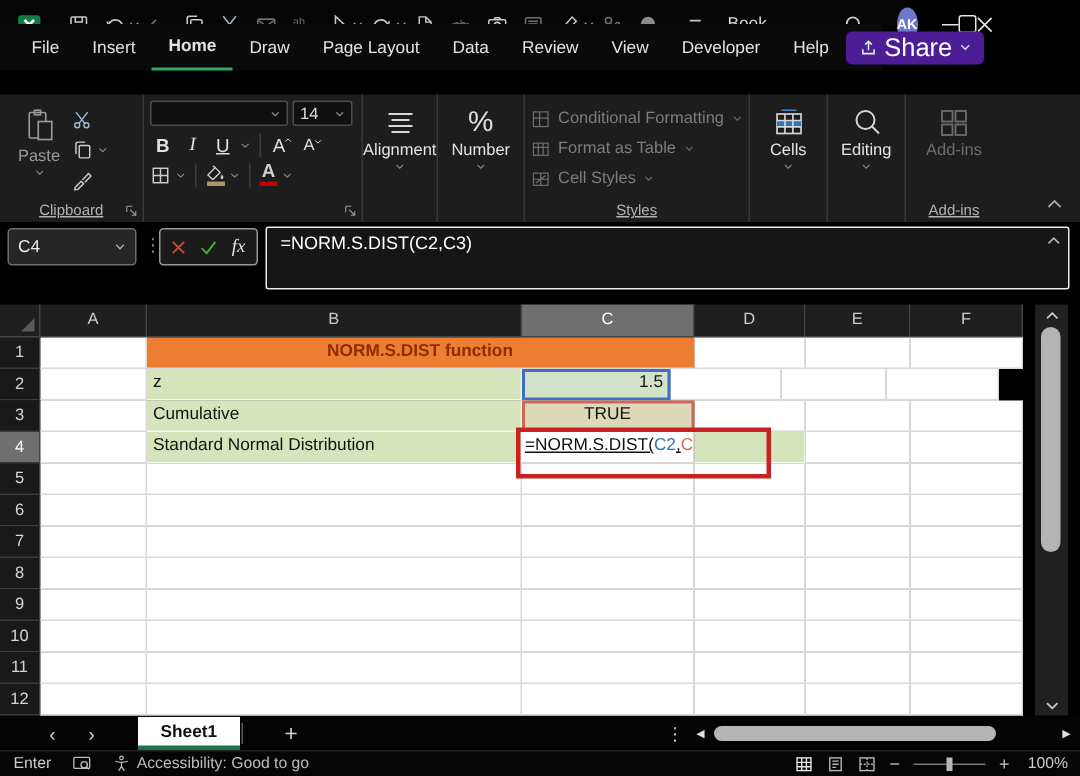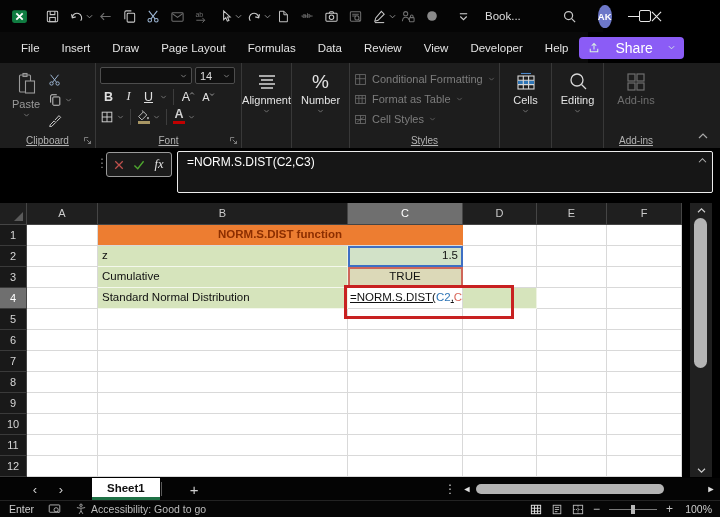--- a/index.html
+++ b/index.html
@@ -11,25 +11,25 @@
   .tb-ico{width:22px;height:22px;display:flex;align-items:center;justify-content:center;flex:0 0 auto;margin:0 1px;color:#c9c9c9;}
   .tb-ico.gray{color:#6f6f6f;}
   .mini-chev{color:#9a9a9a;margin-left:-2px;}
   #app-title{font-size:11.5px;color:#dedede;margin:0 14px 0 10px;white-space:nowrap;}
   #avatar{width:23px;height:23px;border-radius:50%;background:#6D78C9;color:#fff;font-size:9.5px;font-weight:700;
     display:flex;align-items:center;justify-content:center;margin:0 16px;}
   .winbtn{width:40px;height:32px;display:flex;align-items:center;justify-content:center;color:#e6e6e6;}
   .win-min-glyph{width:11px;height:1px;background:#e6e6e6;}
   .win-max-glyph{width:10px;height:10px;border:1px solid #e6e6e6;border-radius:2px;}
   
-  #tabsrow{position:absolute;left:0;top:32px;width:588px;height:31px;background:#0a0a0a;display:flex;align-items:center;}
+  #tabsrow{position:absolute;left:0;top:16px;width:588px;height:31px;background:#0a0a0a;display:flex;align-items:center;}
   .rtab{color:#e3e3e3;font-size:11.5px;padding:0 11px;height:29px;display:flex;align-items:center;white-space:nowrap;}
   .rtab.active{font-weight:700;border-bottom:2.5px solid #2FA865;}
-  #share-btn{margin-left:auto;margin-right:8px;background:#8b5cf6;color:#fff;border-radius:4px;height:22px;
-    display:flex;align-items:center;padding:0 9px;font-size:14px;gap:15px;}
+  #share-btn{margin-left:auto;margin-right:8px;background:#4c1d95;color:#fff;border-radius:4px;height:22px;
+    display:flex;align-items:center;padding:0 9px;font-size:17px;gap:5px;}
   
   #ribbon{position:absolute;left:0;top:63px;width:720px;height:85px;background:#1d1d1d;display:flex;}
   .rgroup{position:relative;border-right:1px solid #383838;padding:4px 4px 16px 4px;box-sizing:border-box;flex:0 0 auto;}
   .glabel{position:absolute;bottom:2px;left:0;width:100%;text-align:center;font-size:10px;color:#b3b3b3;text-decoration:underline;}
   .launcher{position:absolute;bottom:3px;right:3px;color:#9a9a9a;}
   .bigbtn{display:flex;flex-direction:column;align-items:center;justify-content:flex-start;gap:2px;color:#d8d8d8;padding-top:5px;}
   .bigbtn .blabel{font-size:11px;color:#e3e3e3;white-space:nowrap;}
   .bigbtn.disabled,.bigbtn.disabled .blabel{color:#6e6e6e;}
   .chev-d{color:#9f9f9f;}
   .smallrow{display:flex;align-items:center;gap:3px;height:19px;color:#cfcfcf;}
@@ -260,23 +260,23 @@
   <span class="winbtn">
     <svg width="11" height="11" viewBox="0 0 12 12" stroke="#e6e6e6" stroke-width="1.2">
         <path d="M1 1l10 10M11 1L1 11"></path>
       </svg>
   </span>
 </div>
 
 <div id="tabsrow">
   <span class="rtab" style="margin-left:10px">File</span>
   <span class="rtab">Insert</span>
+  <span class="rtab active">Home</span>
   <span class="rtab">Draw</span>
   <span class="rtab">Page Layout</span>
-  <span class="rtab">Formulas</span>
   <span class="rtab">Data</span>
   <span class="rtab">Review</span>
   <span class="rtab">View</span>
   <span class="rtab">Developer</span>
   <span class="rtab">Help</span>
   <span id="share-btn">
     <svg width="12" height="12" viewBox="0 0 16 16" fill="none" stroke="#d9f2e2" stroke-width="1.4">
         <path d="M8 10V2.5M5 5l3-3 3 3"></path>
         <path d="M3 9v4h10V9"></path>
       </svg>
@@ -396,21 +396,20 @@
         </svg>
       <span class="vdiv-s"></span>
       <span style="display:flex;flex-direction:column;align-items:center;">
         <span class="ulA">A</span>
         <span class="bar" style="background:#C00000"></span>
       </span>
       <svg width="7" height="6" viewBox="0 0 8 8" fill="none" stroke="#8a8a8a">
           <path d="M1 2.5l3 3 3-3"></path>
         </svg>
     </div>
-    <span class="glabel">Font</span>
     <span class="launcher">
         <svg width="9" height="9" viewBox="0 0 12 12" fill="none" stroke="currentColor">
           <path d="M2 2h5M2 2v5"></path>
           <path d="M5 5l5 5M10 6.5V10H6.5"></path>
         </svg>
       </span>
   </div>
 
   <div class="rgroup" style="width:50px">
     <div class="bigbtn">
@@ -516,20 +515,26 @@
   </div>
 
   <span id="ribbon-collapse">
     <svg width="10" height="8" viewBox="0 0 10 8" fill="none" stroke="currentColor" stroke-width="1.2">
         <path d="M1 6l4-4 4 4"></path>
       </svg>
   </span>
 </div>
 
 <div id="formularow">
+  <div id="namebox">
+    <span>C4</span>
+    <svg width="8" height="7" viewBox="0 0 8 8" fill="none" stroke="#b5b5b5">
+        <path d="M1 2.5l3 3 3-3"></path>
+      </svg>
+  </div>
   <span id="fx-dots">⋮</span>
   <div id="fxbox">
     <svg width="10" height="10" viewBox="0 0 12 12" stroke="#C0504D" stroke-width="1.5">
         <path d="M1.5 1.5l9 9M10.5 1.5l-9 9"></path>
       </svg>
     <svg width="12" height="10" viewBox="0 0 14 12" fill="none" stroke="#4EA72E" stroke-width="1.6">
         <path d="M1.5 6.5l4 4L12.5 1.5"></path>
       </svg>
     <span class="fx-label">fx</span>
   </div>
@@ -561,21 +566,21 @@
         <div class="g-cell" style="width: 71px;"></div>
         <div class="g-cell cs-title" style="width: 365px;">NORM.S.DIST function</div>
         <div class="g-cell" style="width: 74px;"></div>
         <div class="g-cell" style="width: 70px;"></div>
         <div class="g-cell" style="width: 75px;"></div>
       </div>
       <div class="g-row">
         <div class="g-rh">2</div>
         <div class="g-cell" style="width: 71px;"></div>
         <div class="g-cell cs-green" style="width: 250px;">z</div>
-        <div class="g-cell cs-green cs-right cs-ref-blue" style="width: 115px;">1.5</div>
+        <div class="g-cell cs-green cs-right cs-ref-blue" style="width: 99px;">1.5</div>
         <div class="g-cell" style="width: 74px;"></div>
         <div class="g-cell" style="width: 70px;"></div>
         <div class="g-cell" style="width: 75px;"></div>
       </div>
       <div class="g-row">
         <div class="g-rh">3</div>
         <div class="g-cell" style="width: 71px;"></div>
         <div class="g-cell cs-green" style="width: 250px;">Cumulative</div>
         <div class="g-cell cs-green-warm cs-center cs-ref-red" style="width: 115px;">TRUE</div>
         <div class="g-cell" style="width: 74px;"></div>

